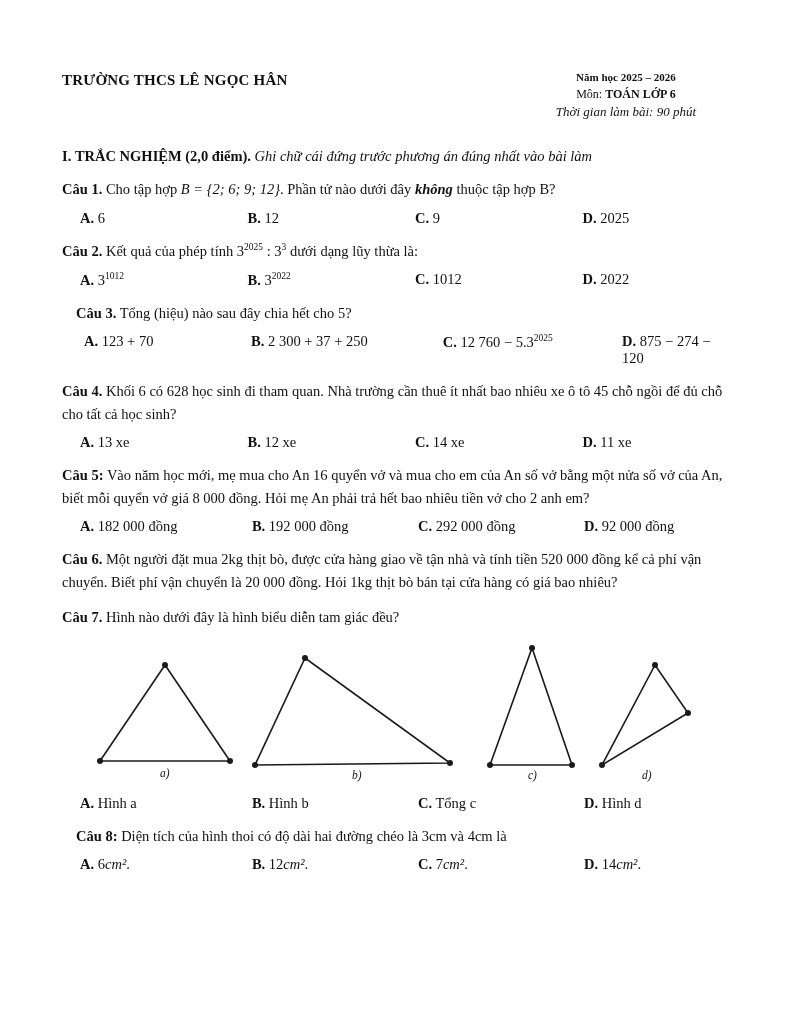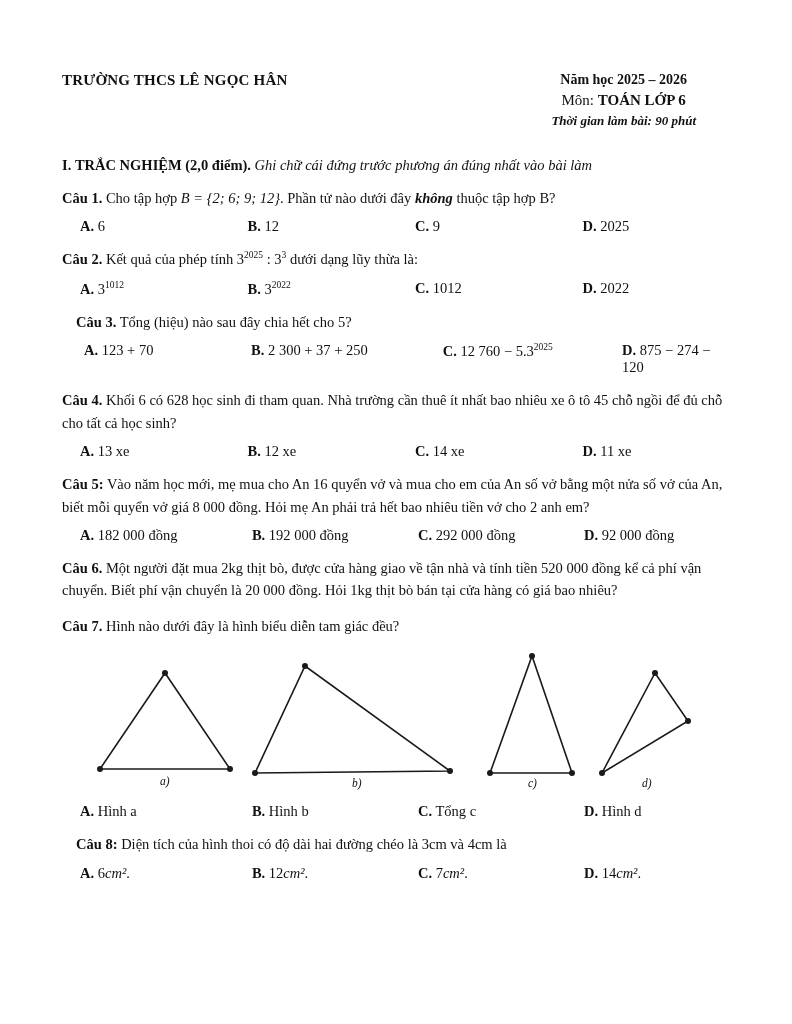--- a/index.html
+++ b/index.html
@@ -38,24 +38,24 @@
     text-align: center;
     font-size: 14px;
     line-height: 1.45;
     margin-right: 34px;
   }
   .exam-title {
     font-weight: bold;
     font-size: 15px;
     letter-spacing: .2px;
   }
-  .exam-year { font-weight: bold; font-size: 14px; }
-  .exam-sub { font-size: 15px; font-family: Liberation Serif, serif; }
+  .exam-year { font-weight: bold; font-size: 11px; }
+  .exam-sub { font-size: 12px; font-family: Liberation Serif, serif; }
   .exam-sub b { font-weight: bold; }
-  .exam-time { font-style: italic; font-weight: bold; font-size: 13px; }
+  .exam-time { font-style: italic; font-weight: normal; font-size: 13px; }
 
   
   .section-title {
     margin-top: 26px;
     font-size: 14.5px;
   }
   .section-title .bold { font-weight: bold; }
   .section-title .ital { font-style: italic; text-align: right; }
 
   .q {

